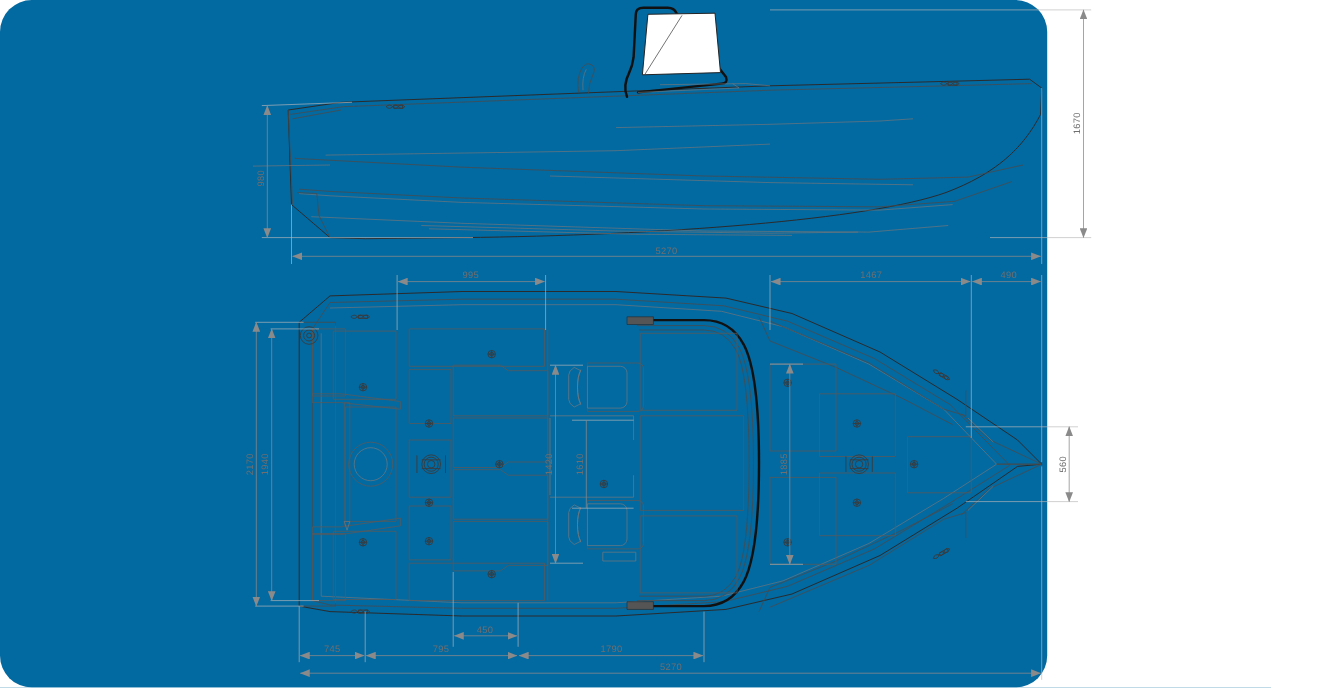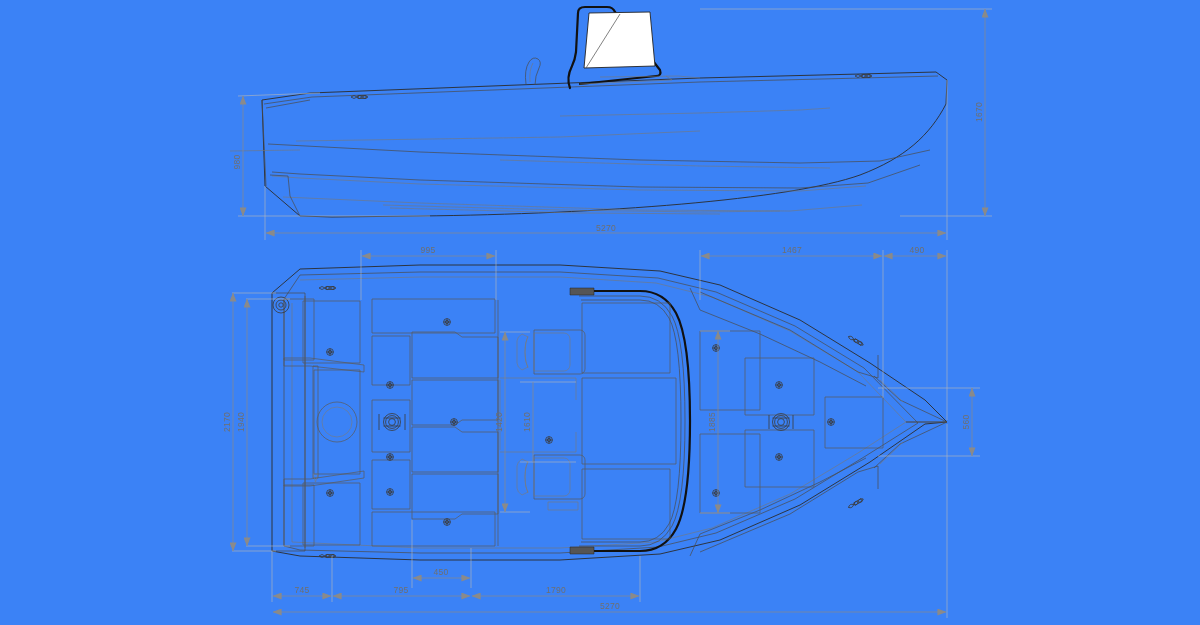--- a/index.html
+++ b/index.html
@@ -1,19 +1,19 @@
 <!DOCTYPE html>
 <html><head>
 <meta charset="utf-8">
 <title>Boat Technical Drawing</title>
 <style>
   html,body{margin:0;padding:0;background:#ffffff;}
   body{width:1200px;height:625px;overflow:hidden;
        font-family:"Liberation Sans", sans-serif;}
-  #stage{position:relative;width:1200px;height:625px;background:#3b82f6;}
+  #stage{position:relative;width:952px;height:625px;background:#0369a1;border-radius:29px;}
   svg{display:block;}
   .hull{fill:none;stroke:#2b2b2b;stroke-width:0.9;}
   .hull-thin{fill:none;stroke:#4a4a4a;stroke-width:0.7;}
   .hull-faint{fill:none;stroke:#777;stroke-width:0.6;}
   .screenframe{fill:none;stroke:#111;stroke-width:2.2;stroke-linejoin:round;stroke-linecap:round;}
   .screenglass{fill:#ffffff;stroke:#222;stroke-width:0.9;}
   .dim{stroke:#8a8a8a;stroke-width:0.7;fill:none;}
   .ext{stroke:#b9b9b9;stroke-width:0.6;fill:none;}
   .dimtxt{fill:#6f6f6f;font-size:8.5px;font-family:"Liberation Sans",sans-serif;letter-spacing:0.3px;}
   .panel{fill:none;stroke:#5a5a5a;stroke-width:0.7;}

